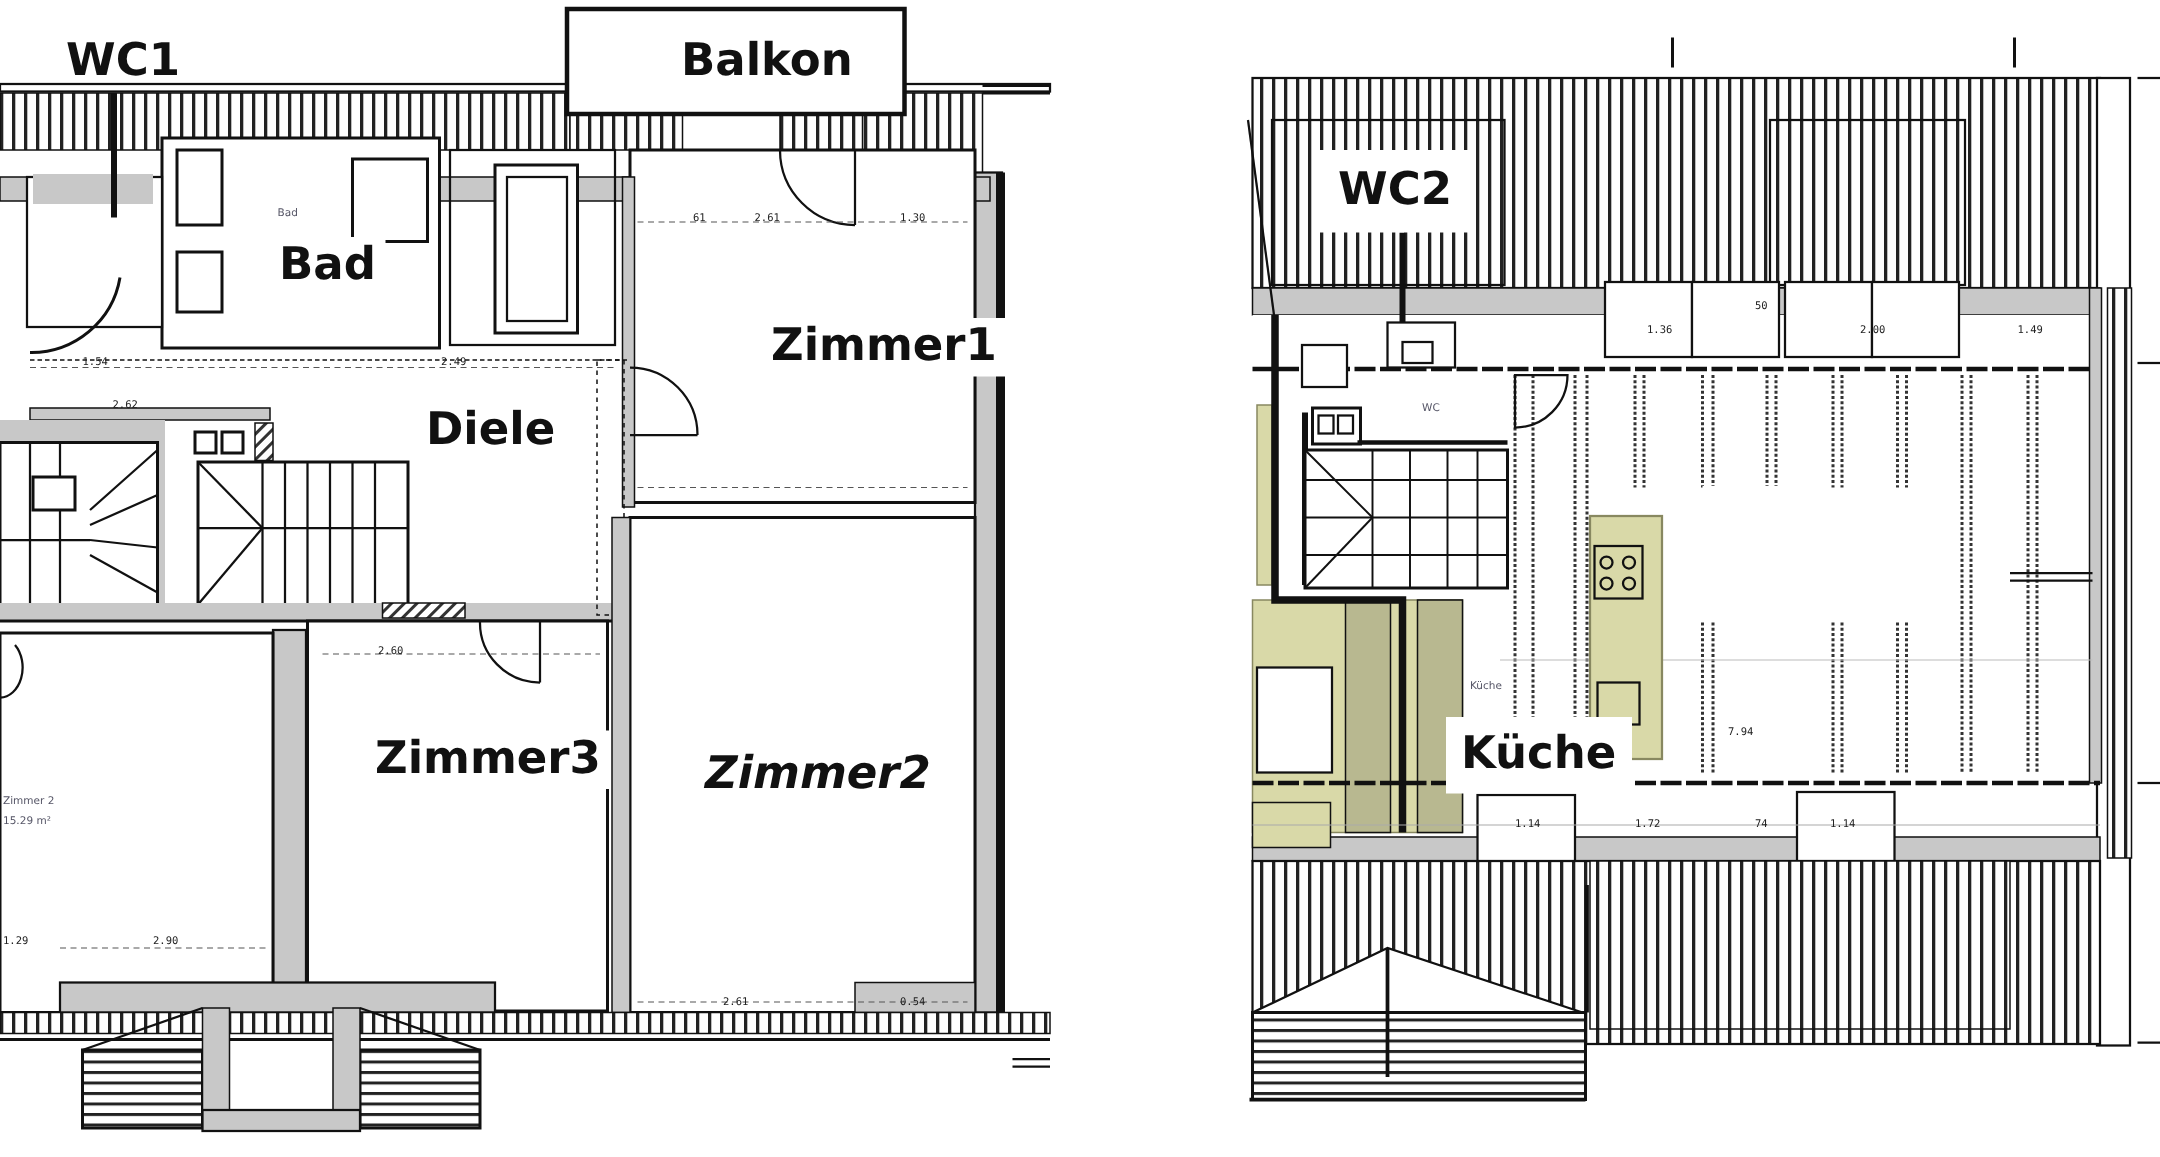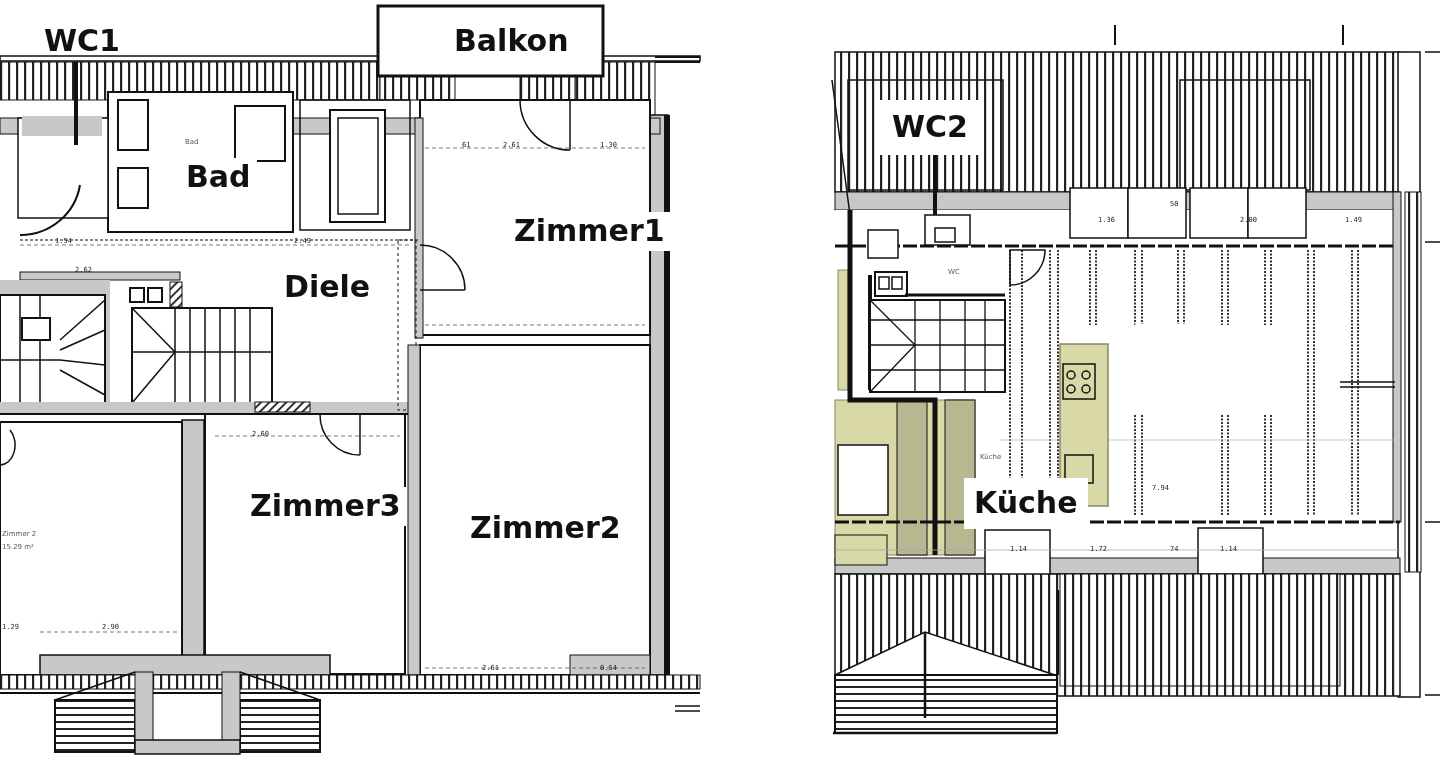--- a/index.html
+++ b/index.html
@@ -256,21 +256,21 @@
     <line x1="832" y1="80" x2="850" y2="215" stroke="#111" stroke-width="1.5"></line>
   </g>
 </svg>
 
 <div class="lbl" style="left:38px;top:22px;background:transparent;">WC1</div>
 <div class="lbl" style="left:448px;top:22px;background:transparent;">Balkon</div>
 <div class="lbl" style="left:180px;top:158px;">Bad</div>
 <div class="lbl" style="left:476px;top:212px;margin-left:32px;">Zimmer1</div>
 <div class="lbl" style="left:278px;top:268px;">Diele</div>
 <div class="lbl" style="left:244px;top:487px;">Zimmer3</div>
-<div class="lbl" style="left:464px;top:509px;">Zimmer2</div>
+<div class="lbl" style="left:464px;top:497px;font-style:italic;">Zimmer2</div>
 
 <div class="small" style="left:185px;top:138px;">Bad</div>
 <div class="small" style="left:2px;top:530px;">Zimmer 2</div>
 <div class="small" style="left:2px;top:543px;">15.29 m²</div>
 
 <div class="dim" style="left:430px;top:141px;padding-left:32px;">61</div>
 <div class="dim" style="left:503px;top:141px;">2.61</div>
 <div class="dim" style="left:600px;top:141px;">1.30</div>
 <div class="dim" style="left:262px;top:237px;margin-left:32px;">2.49</div>
 <div class="dim" style="left:55px;top:237px;">1.54</div>

